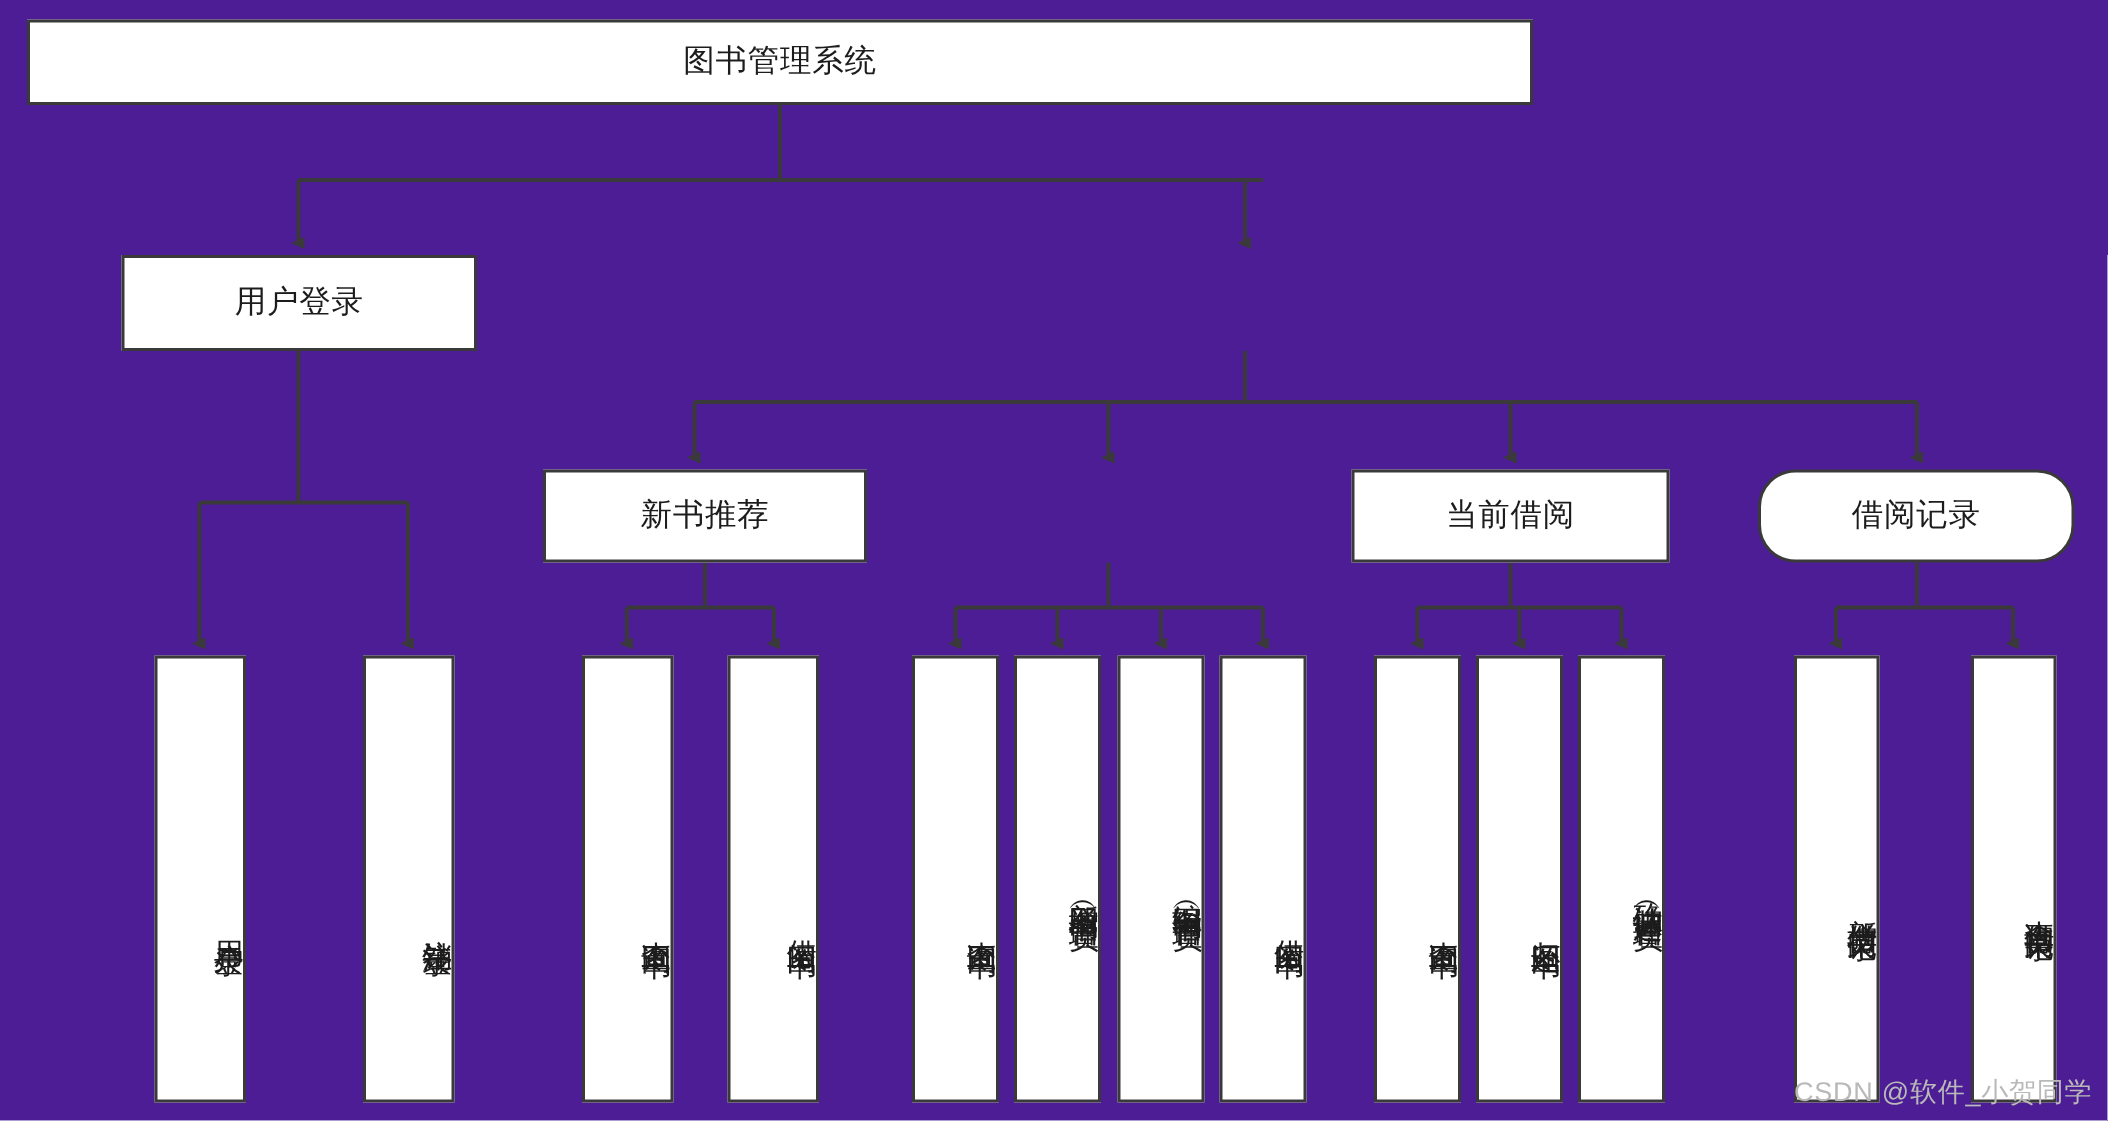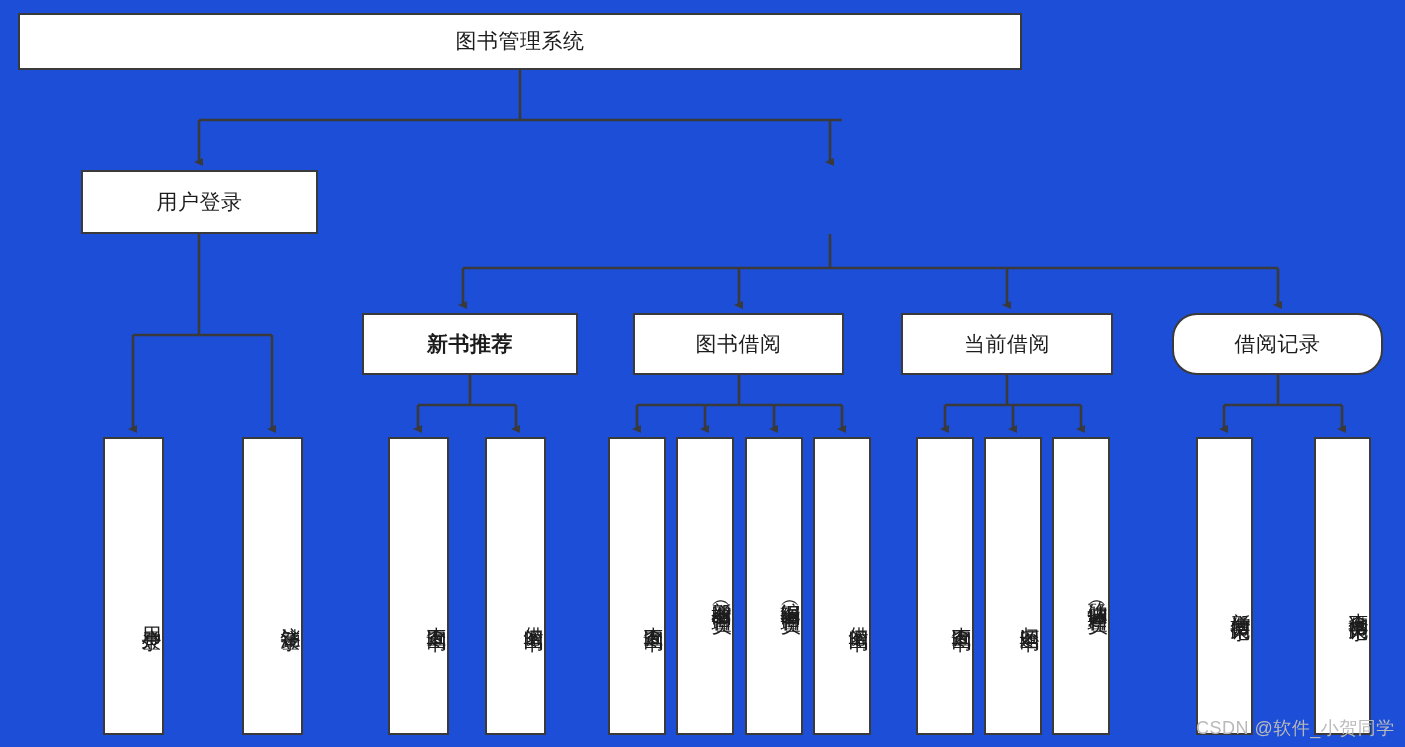--- a/index.html
+++ b/index.html
@@ -7,21 +7,21 @@
     padding: 0;
     background: #ffffff;
   }
   body {
     font-family: "Liberation Sans", "DejaVu Sans", sans-serif;
   }
   #canvas {
     position: relative;
     width: 1405px;
     height: 747px;
-    background: #1d4ed8;
+    background: #4c1d95;
     overflow: hidden;
   }
   #edges {
     position: absolute;
     left: 0;
     top: 0;
     width: 1405px;
     height: 747px;
     pointer-events: none;
   }
@@ -121,23 +121,22 @@
       <path d="M1224,405 L1224,429" marker-end="url(#arrow)"></path>
       <path d="M1342,405 L1342,429" marker-end="url(#arrow)"></path>
     </g>
   </svg>
 
   <div class="node root horiz" style="left:18px; top:13px; width:1004px; height:57px;">图书管理系统</div>
 
   <div class="node horiz" style="left:81px; top:170px; width:237px; height:64px;">用户登录</div>
 
 
-  <div class="node horiz" style="left:362px; top:313px; width:216px; height:62px;font-weight:bold;">新书推荐</div>
+  <div class="node horiz" style="left:362px; top:313px; width:216px; height:62px;">新书推荐</div>
 
-  <div class="node horiz" style="left:633px; top:313px; width:211px; height:62px;">图书借阅</div>
 
   <div class="node horiz" style="left:901px; top:313px; width:212px; height:62px;">当前借阅</div>
 
   <div class="node horiz" style="left:1172px; top:313px; width:211px; height:62px;border-radius:25px;">借阅记录</div>
 
   <div class="node vert" style="left:103px; top:437px; width:61px; height:298px;">用户登录</div>
 
   <div class="node vert" style="left:242px; top:437px; width:61px; height:298px;">注销登录</div>
 
   <div class="node vert" style="left:388px; top:437px; width:61px; height:298px;">查询图书</div>

